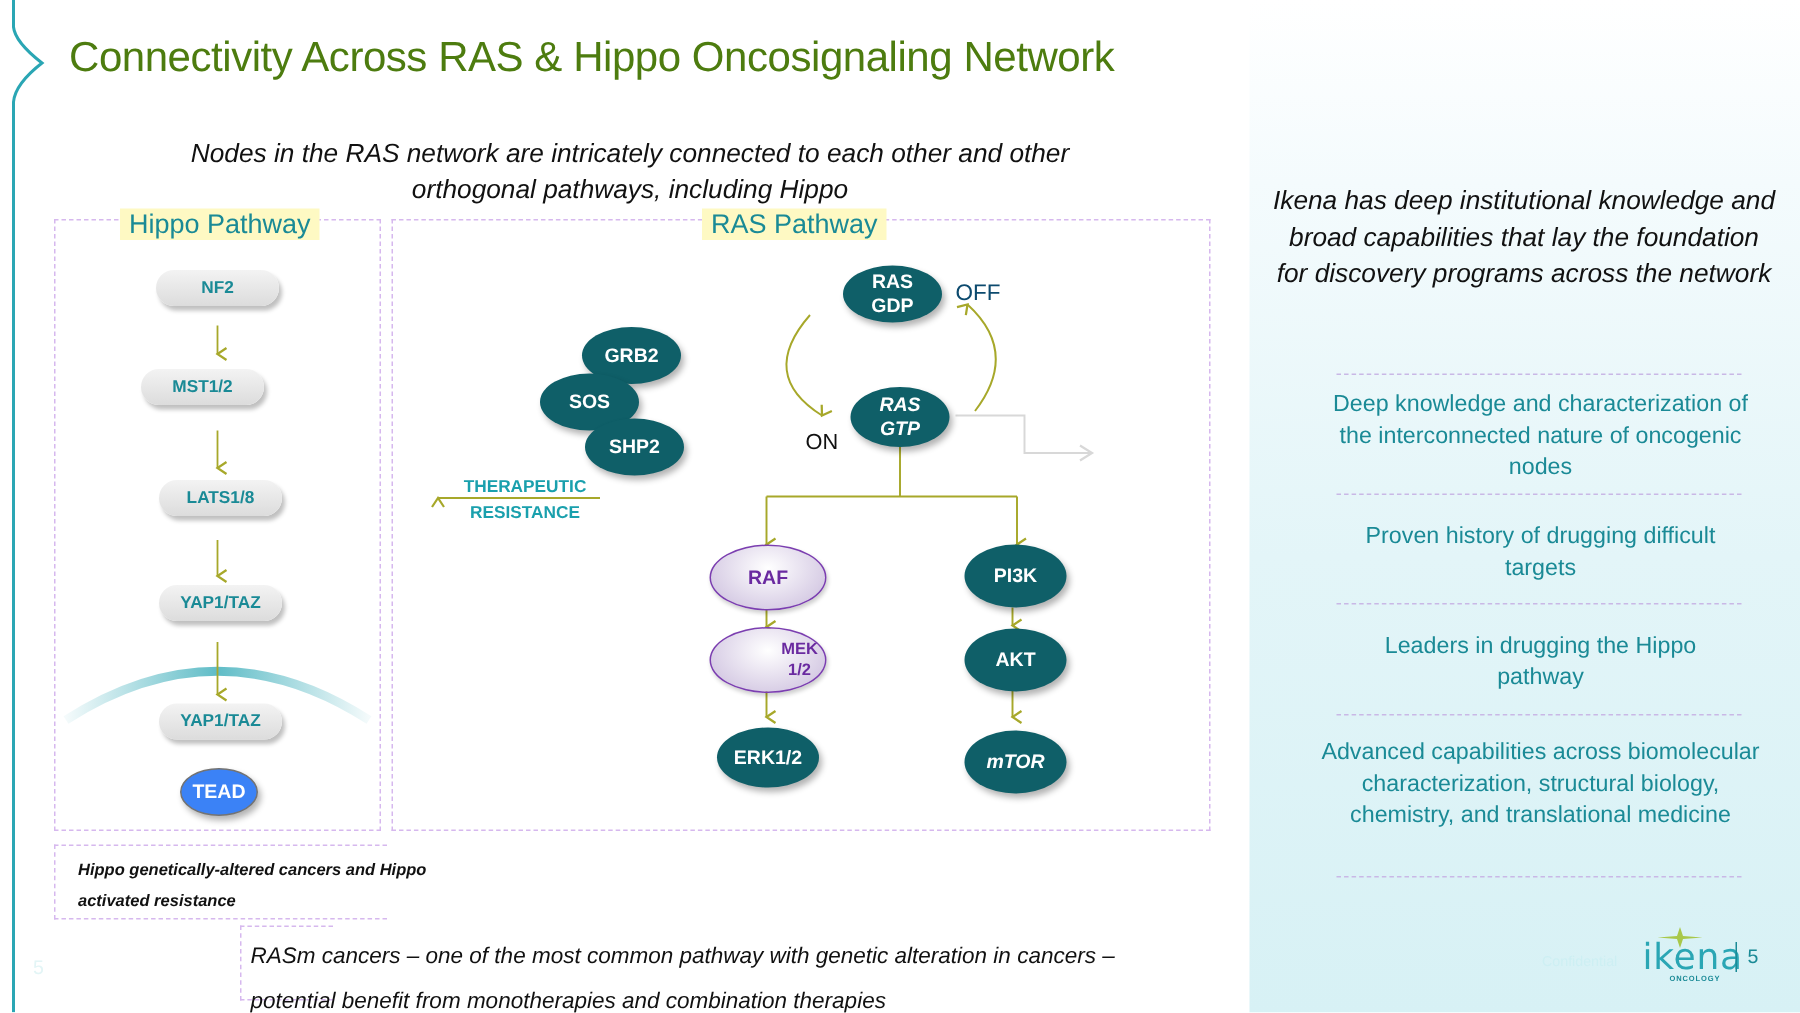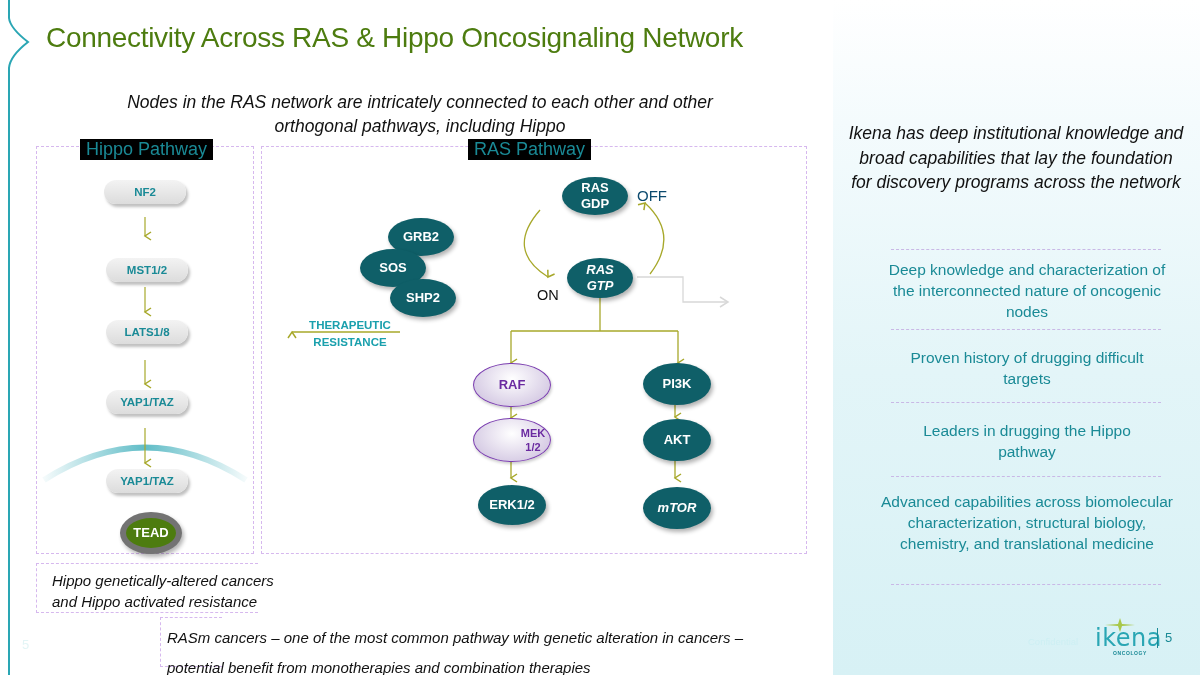--- a/index.html
+++ b/index.html
@@ -6,39 +6,39 @@
   body { width:1200px; height:675px; position:relative; overflow:hidden; background:#ffffff; font-family:"Liberation Sans", sans-serif; }
   .abs { position:absolute; }
   #right-panel { left:833px; top:0; width:367px; height:675px;
     background:linear-gradient(to bottom, #ffffff 0%, #f4fbfd 18%, #e3f5f8 55%, #d7f1f5 100%); }
   #title { left:46px; top:22px; font-size:28px; color:#4d7c0f; letter-spacing:-0.3px; white-space:nowrap; }
   .italic-note { font-style:italic; color:#111; text-align:center; }
   #subtitle { left:110px; top:90px; width:620px; font-size:17.5px; line-height:24px; }
   .panel-box { border:1.3px dashed #d6b8ee; box-sizing:border-box; }
   #hippo-box { left:36px; top:146px; width:218px; height:408px; }
   #ras-box { left:261px; top:146px; width:546px; height:408px; }
-  .panel-title { font-size:18px; color:#1a8a96; background:#000000; padding:0 6px; white-space:nowrap; }
+  .panel-title { font-size:18px; color:#1a8a96; background:#fef9c3; padding:0 6px; white-space:nowrap; }
   #hippo-title { left:80px; top:139px; }
   #ras-title { left:468px; top:139px; }
   .pill { width:82px; height:24px; border-radius:12px; background:linear-gradient(#f3f3f3,#dcdcdc);
     box-shadow:2px 3px 3px rgba(0,0,0,0.25); color:#1a8a96; font-weight:bold; font-size:11.5px;
     display:flex; align-items:center; justify-content:center; }
   .oval { border-radius:50%; background:#0f5f68; color:#fff; font-weight:bold; font-size:13px;
     display:flex; align-items:center; justify-content:center; text-align:center; line-height:16px;
     box-shadow:2px 3px 4px rgba(0,0,0,0.3); }
   .oval.purple { background:radial-gradient(ellipse at 50% 35%, #ffffff 0%, #d9cfe6 70%, #c4b6d8 100%);
     color:#6a2aa0; border:1.6px solid #7b3eb0; box-shadow:1px 2px 3px rgba(0,0,0,0.2); }
-  .oval.tead { background:#4d7c0f; border:6px solid #737373; color:#fff; font-size:13px; }
+  .oval.tead { background:#3b82f6; border:1px solid #737373; color:#fff; font-size:13px; }
   #diagram-svg { left:0; top:0; width:1200px; height:675px; pointer-events:none; }
   .lbl { white-space:nowrap; }
   #off-label { left:637px; top:187px; color:#0c4a6e; font-size:15px; }
   #on-label { left:537px; top:287px; color:#111; font-size:14.5px; }
   #therapeutic-label { left:305px; top:317px; color:#1aa0ad; font-weight:bold; font-size:11.5px; text-align:center; line-height:17px; }
   #hippo-note-box { left:36px; top:563px; width:222px; height:50px; }
-  #hippo-note { left:52px; top:570px; font-size:15px; font-style:italic; color:#111; line-height:21px; text-align:left; }
+  #hippo-note { left:52px; top:570px; font-size:11px; font-style:italic; color:#111; line-height:21px; text-align:left;font-weight:bold; }
   #ras-note-box { left:160px; top:617px; width:62px; height:50px; }
   #ras-note { left:167px; top:623px; font-size:15px; font-style:italic; color:#111; line-height:30px; white-space:nowrap; }
   #right-heading { left:848px; top:121px; width:336px; font-size:17.5px; line-height:24.5px; }
   .cap-item { left:880px; width:294px; text-align:center; color:#1a8a96; font-size:15.5px; line-height:21px; }
   .cap-divider { left:891px; width:270px; border-top:1.3px dashed #c9b8e6; height:0; }
   #logo { left:1095px; top:624px; }
   #logo-word { font-size:24px; color:#2aa6b4; letter-spacing:0.5px; font-family:"DejaVu Sans", sans-serif; }
   #logo-sub { left:1113px; top:650px; font-size:5px; color:#1a8a96; font-weight:bold; letter-spacing:0.6px; }
   #page-sep { left:1157px; top:628px; width:1px; height:20px; background:#1a8a96; }
   #page-number { left:1165px; top:630px; font-size:13px; color:#1a8a96; }
@@ -94,21 +94,21 @@
 
   <path d="M637,277 L683,277 L683,302 L728,302" fill="none" stroke="#d8d8d8" stroke-width="1.3" marker-end="url(#arrgray)"></path>
 </svg>
 
 <div id="title" class="abs">Connectivity Across RAS &amp; Hippo Oncosignaling Network</div>
 <div id="subtitle" class="abs italic-note">Nodes in the RAS network are intricately connected to each other and other orthogonal pathways, including Hippo</div>
 
 <div id="hippo-box" class="abs panel-box"></div>
 <div id="hippo-title" class="abs panel-title">Hippo Pathway</div>
 <div class="abs pill" style="left:104px;top:180px;">NF2</div>
-<div class="abs pill" style="left:106px;top:246px;margin-top:12px;">MST1/2</div>
+<div class="abs pill" style="left:94px;top:246px;">MST1/2</div>
 <div class="abs pill" style="left:106px;top:320px;">LATS1/8</div>
 <div class="abs pill" style="left:106px;top:390px;">YAP1/TAZ</div>
 <div class="abs pill" style="left:106px;top:469px;">YAP1/TAZ</div>
 <div class="abs oval tead" style="left:120px;top:512px;width:50px;height:30px;">TEAD</div>
 
 <div id="ras-box" class="abs panel-box"></div>
 <div id="ras-title" class="abs panel-title">RAS Pathway</div>
 
 <div class="abs oval" style="left:562px;top:177px;width:66px;height:38px;">
     <span style="width:40px;">RAS GDP</span>

